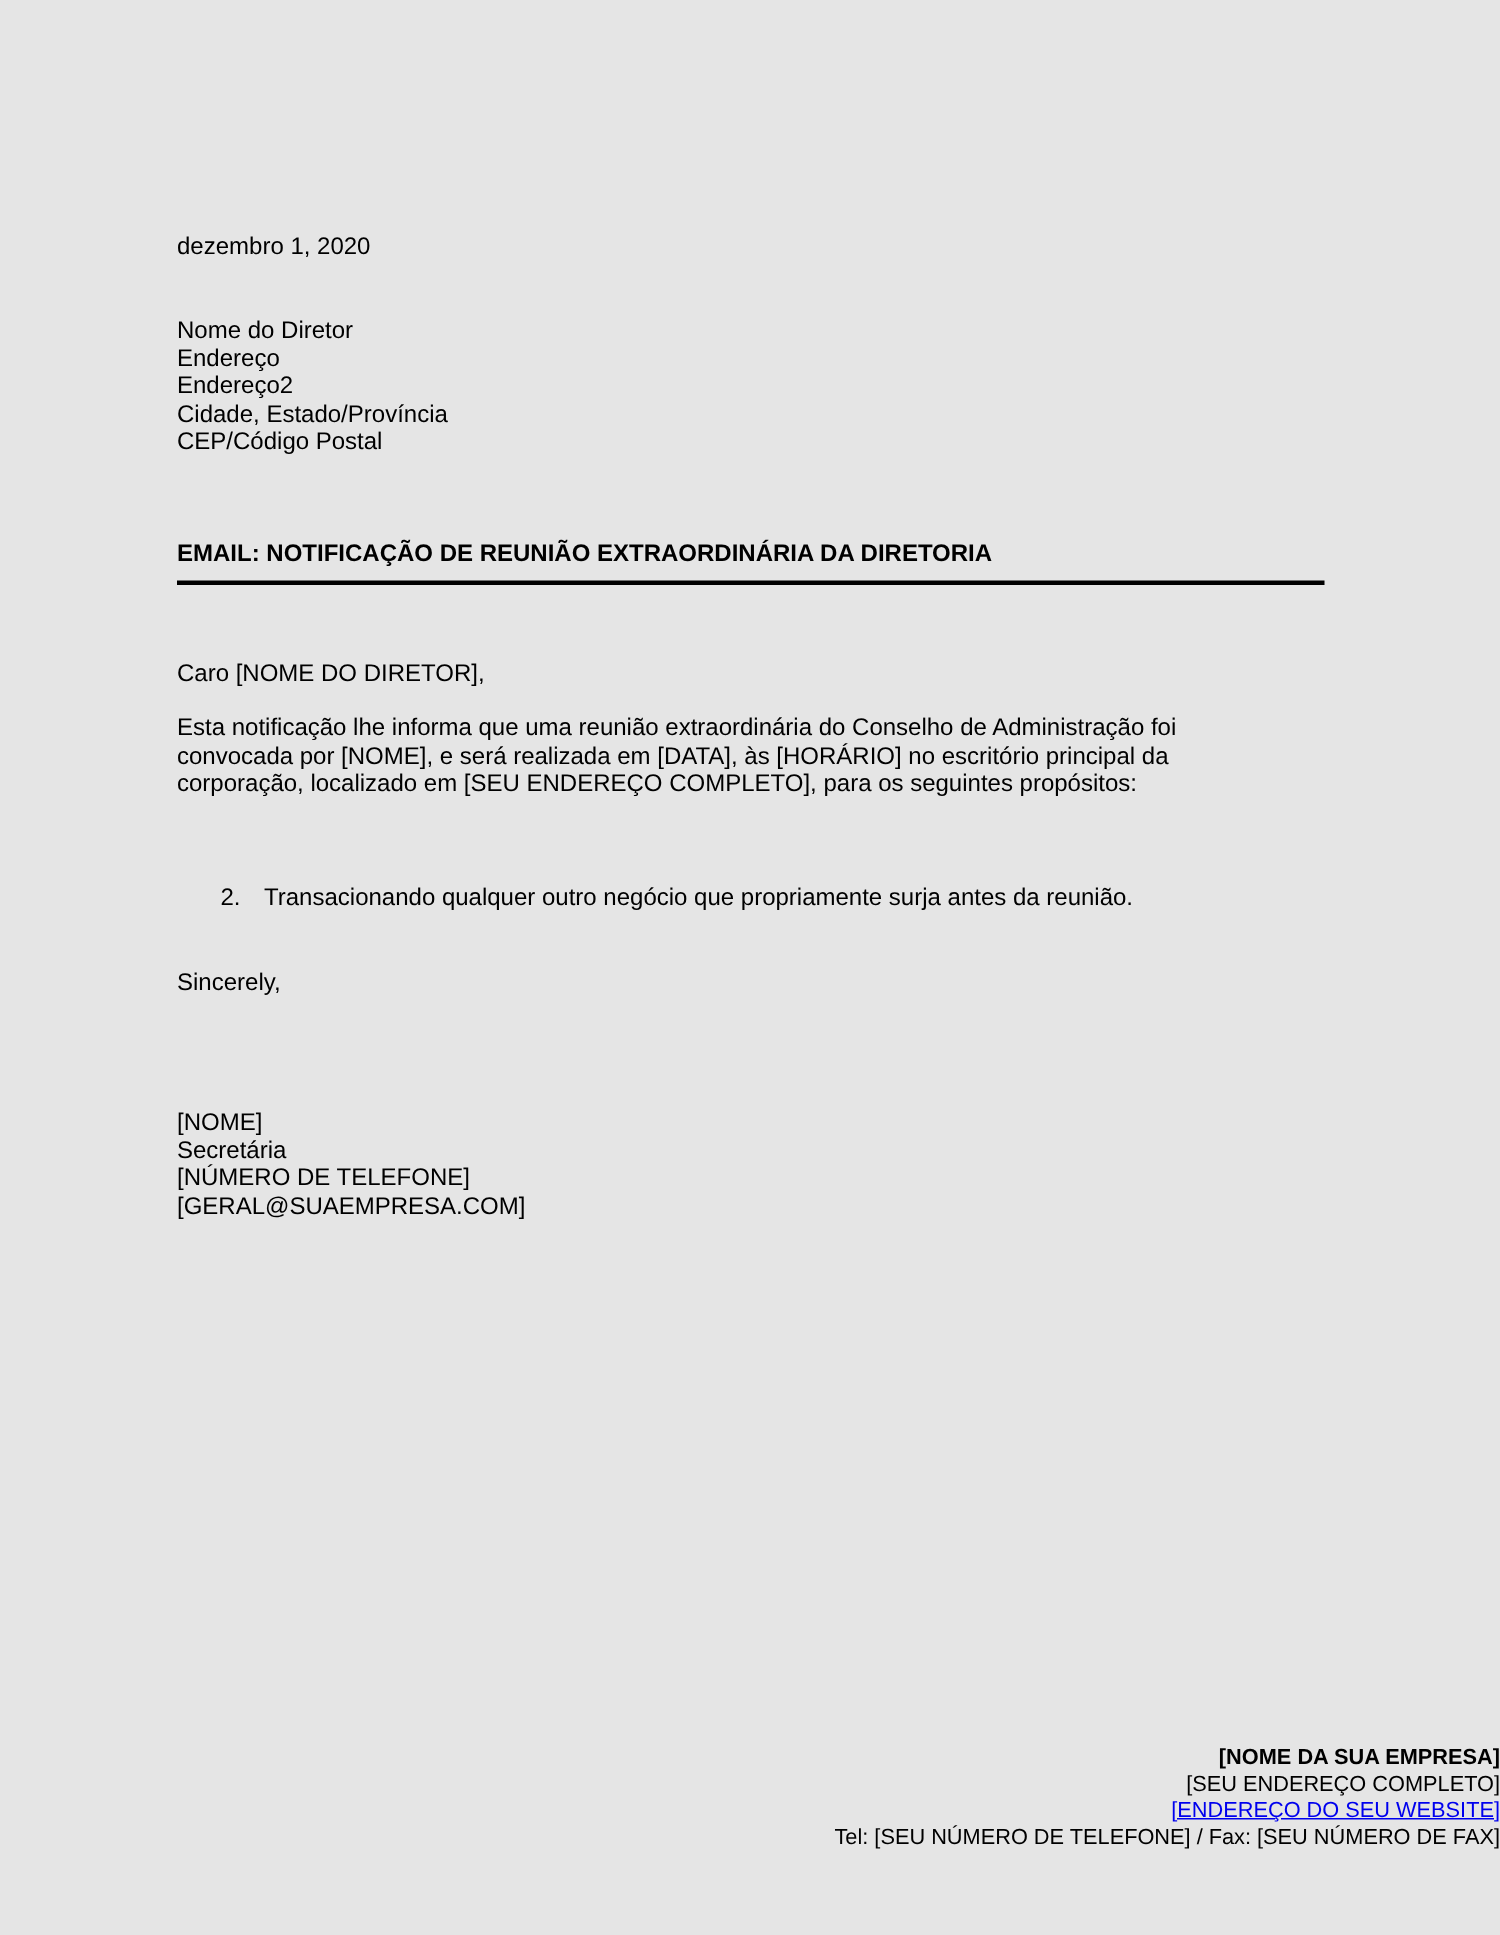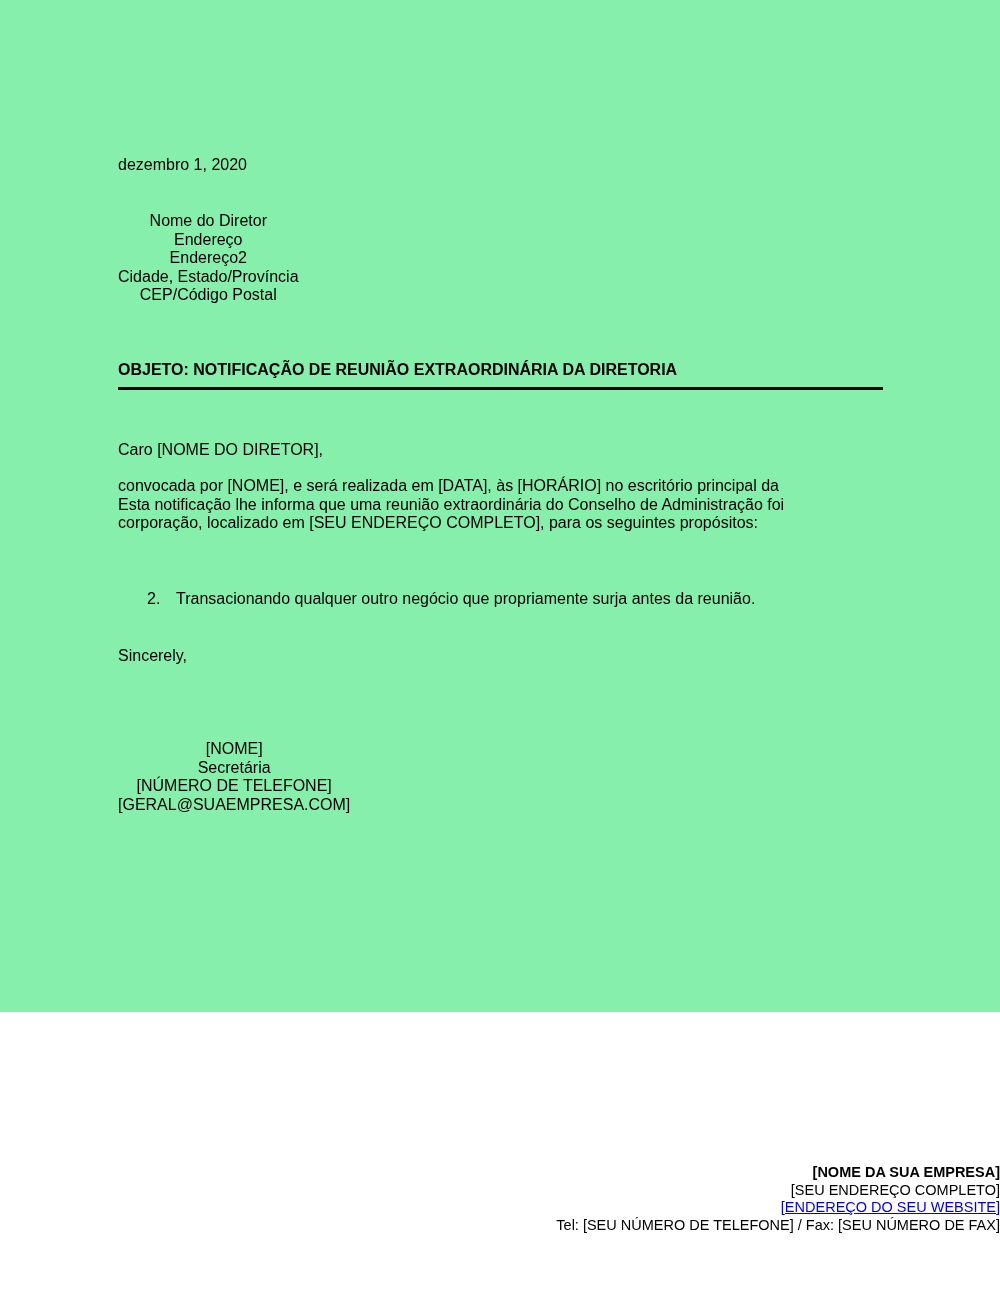--- a/index.html
+++ b/index.html
@@ -1,20 +1,20 @@
 <!DOCTYPE html>
 <html><head>
   <meta charset="utf-8">
   <style>
     html, body { margin: 0; padding: 0; background: #ffffff; }
     body { width: 1000px; height: 1290px; position: relative; overflow: hidden;
            font-family: "Liberation Sans", sans-serif; color: #000; }
-    .page { position: absolute; left: 0; top: 0; width: 1000px; height: 1012px; background: #86efac; }
+    .page { position: absolute; left: 0; top: 0; width: 1000px; height: 1290px; background: #e5e5e5; }
     .line { position: absolute; left: 118px; font-size: 16px; line-height: 18.5px; white-space: nowrap; }
-    .block { position: absolute; left: 118px; font-size: 16px; line-height: 18.5px; text-align: center; }
+    .block { position: absolute; left: 118px; font-size: 16px; line-height: 18.5px; }
     .block div { white-space: nowrap; }
     .subject { position: absolute; left: 118px; top: 361px; font-size: 16px; font-weight: bold; white-space: nowrap; }
     .rule { position: absolute; left: 118px; top: 387px; width: 765px; height: 3px; background: #000; }
     .body-para { position: absolute; left: 118px; top: 477px; width: 690px; font-size: 16px; line-height: 18.5px; }
     .body-para div { white-space: nowrap; }
     .list-item { position: absolute; left: 147px; font-size: 16px; line-height: 18.5px; white-space: nowrap; }
     .list-item .num { display: inline-block; width: 29px; }
     .footer { position: absolute; left: 0; top: 1164px; width: 1000px; text-align: right; font-size: 14.5px; line-height: 17.5px; }
     .footer .company { font-weight: bold; }
     .footer a { color: #0000ee; text-decoration: underline; }
@@ -27,28 +27,28 @@
   <div class="line" style="top:156px">dezembro 1, 2020</div>
 
   <div class="block" style="top:212px">
     <div>Nome do Diretor</div>
     <div>Endereço</div>
     <div>Endereço2</div>
     <div>Cidade, Estado/Província</div>
     <div>CEP/Código Postal</div>
   </div>
 
-  <div class="subject">OBJETO: NOTIFICAÇÃO DE REUNIÃO EXTRAORDINÁRIA DA DIRETORIA</div>
+  <div class="subject">EMAIL: NOTIFICAÇÃO DE REUNIÃO EXTRAORDINÁRIA DA DIRETORIA</div>
   <div class="rule"></div>
 
   <div class="line" style="top:441px">Caro [NOME DO DIRETOR],</div>
 
   <div class="body-para">
+    <div>Esta notificação lhe informa que uma reunião extraordinária do Conselho de Administração foi</div>
     <div>convocada por [NOME], e será realizada em [DATA], às [HORÁRIO] no escritório principal da</div>
-    <div>Esta notificação lhe informa que uma reunião extraordinária do Conselho de Administração foi</div>
     <div>corporação, localizado em [SEU ENDEREÇO COMPLETO], para os seguintes propósitos:</div>
   </div>
 
   <div class="list-item" style="top:590px">
     <span class="num">2.</span><span>Transacionando qualquer outro negócio que propriamente surja antes da reunião.</span>
   </div>
 
   <div class="line" style="top:647px">Sincerely,</div>
 
   <div class="block" style="top:740px">

